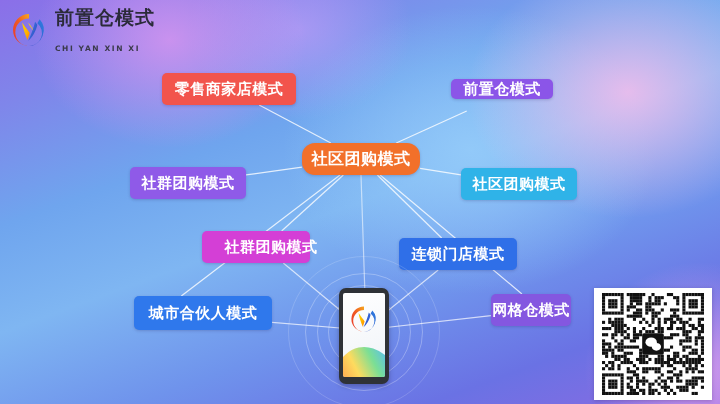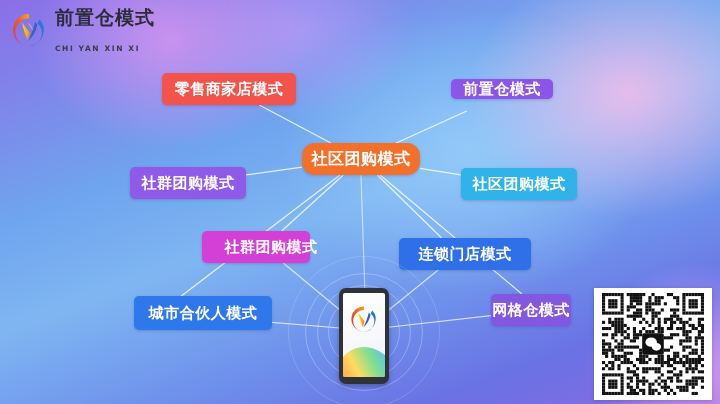--- a/index.html
+++ b/index.html
@@ -229,21 +229,21 @@
       </div>
       <div class="node" style="left: 130px; top: 167px; width: 116px; height: 32px; background: rgb(143, 90, 232);">
         <span>社群团购模式</span>
       </div>
       <div class="node" style="left: 461px; top: 168px; width: 116px; height: 32px; background: rgb(47, 179, 232);">
         <span>社区团购模式</span>
       </div>
       <div class="node" style="left: 202px; top: 231px; width: 108px; height: 32px; background: rgb(212, 63, 214); padding-left: 41px;">
         <span>社群团购模式</span>
       </div>
-      <div class="node" style="left: 399px; top: 238px; width: 132px; height: 32px; background: rgb(47, 111, 232);">
+      <div class="node" style="left: 399px; top: 238px; width: 118px; height: 32px; background: rgb(47, 111, 232);">
         <span>连锁门店模式</span>
       </div>
       <div class="node" style="left: 90px; top: 296px; width: 138px; height: 34px; background: rgb(47, 120, 236); margin-left: 44px;">
         <span>城市合伙人模式</span>
       </div>
       <div class="node" style="left: 491px; top: 294px; width: 80px; height: 32px; background: rgb(132, 87, 224);">
         <span>网格仓模式</span>
       </div>
     </div>
 

